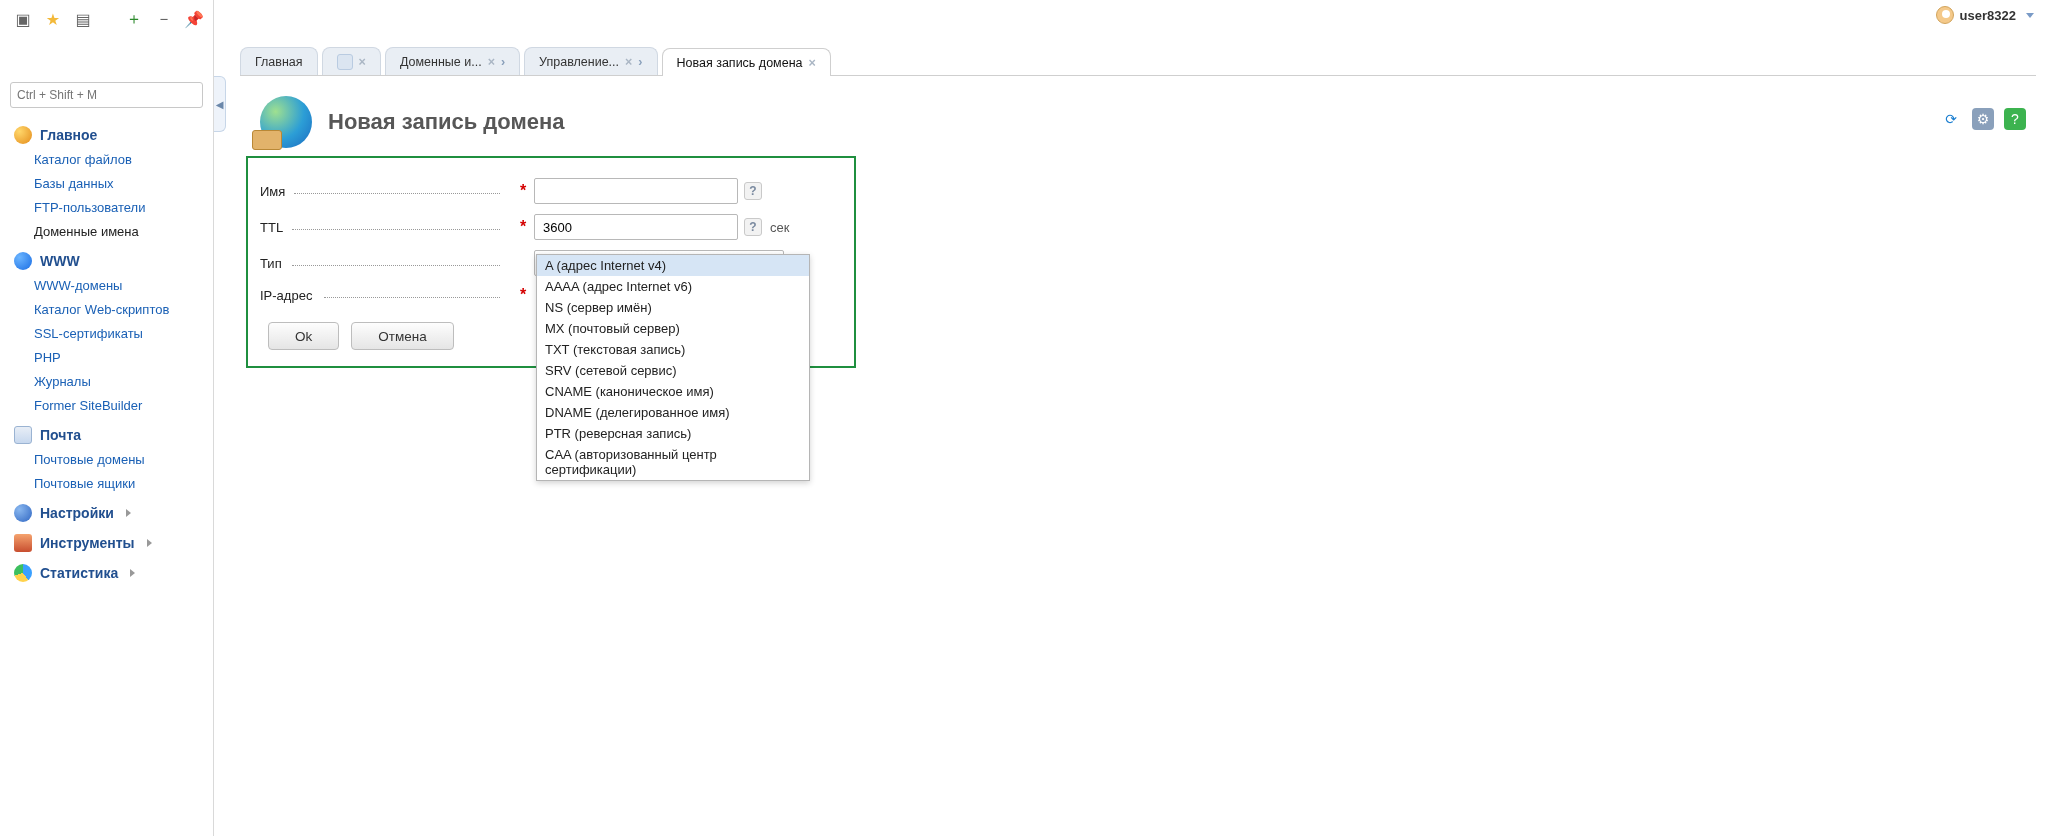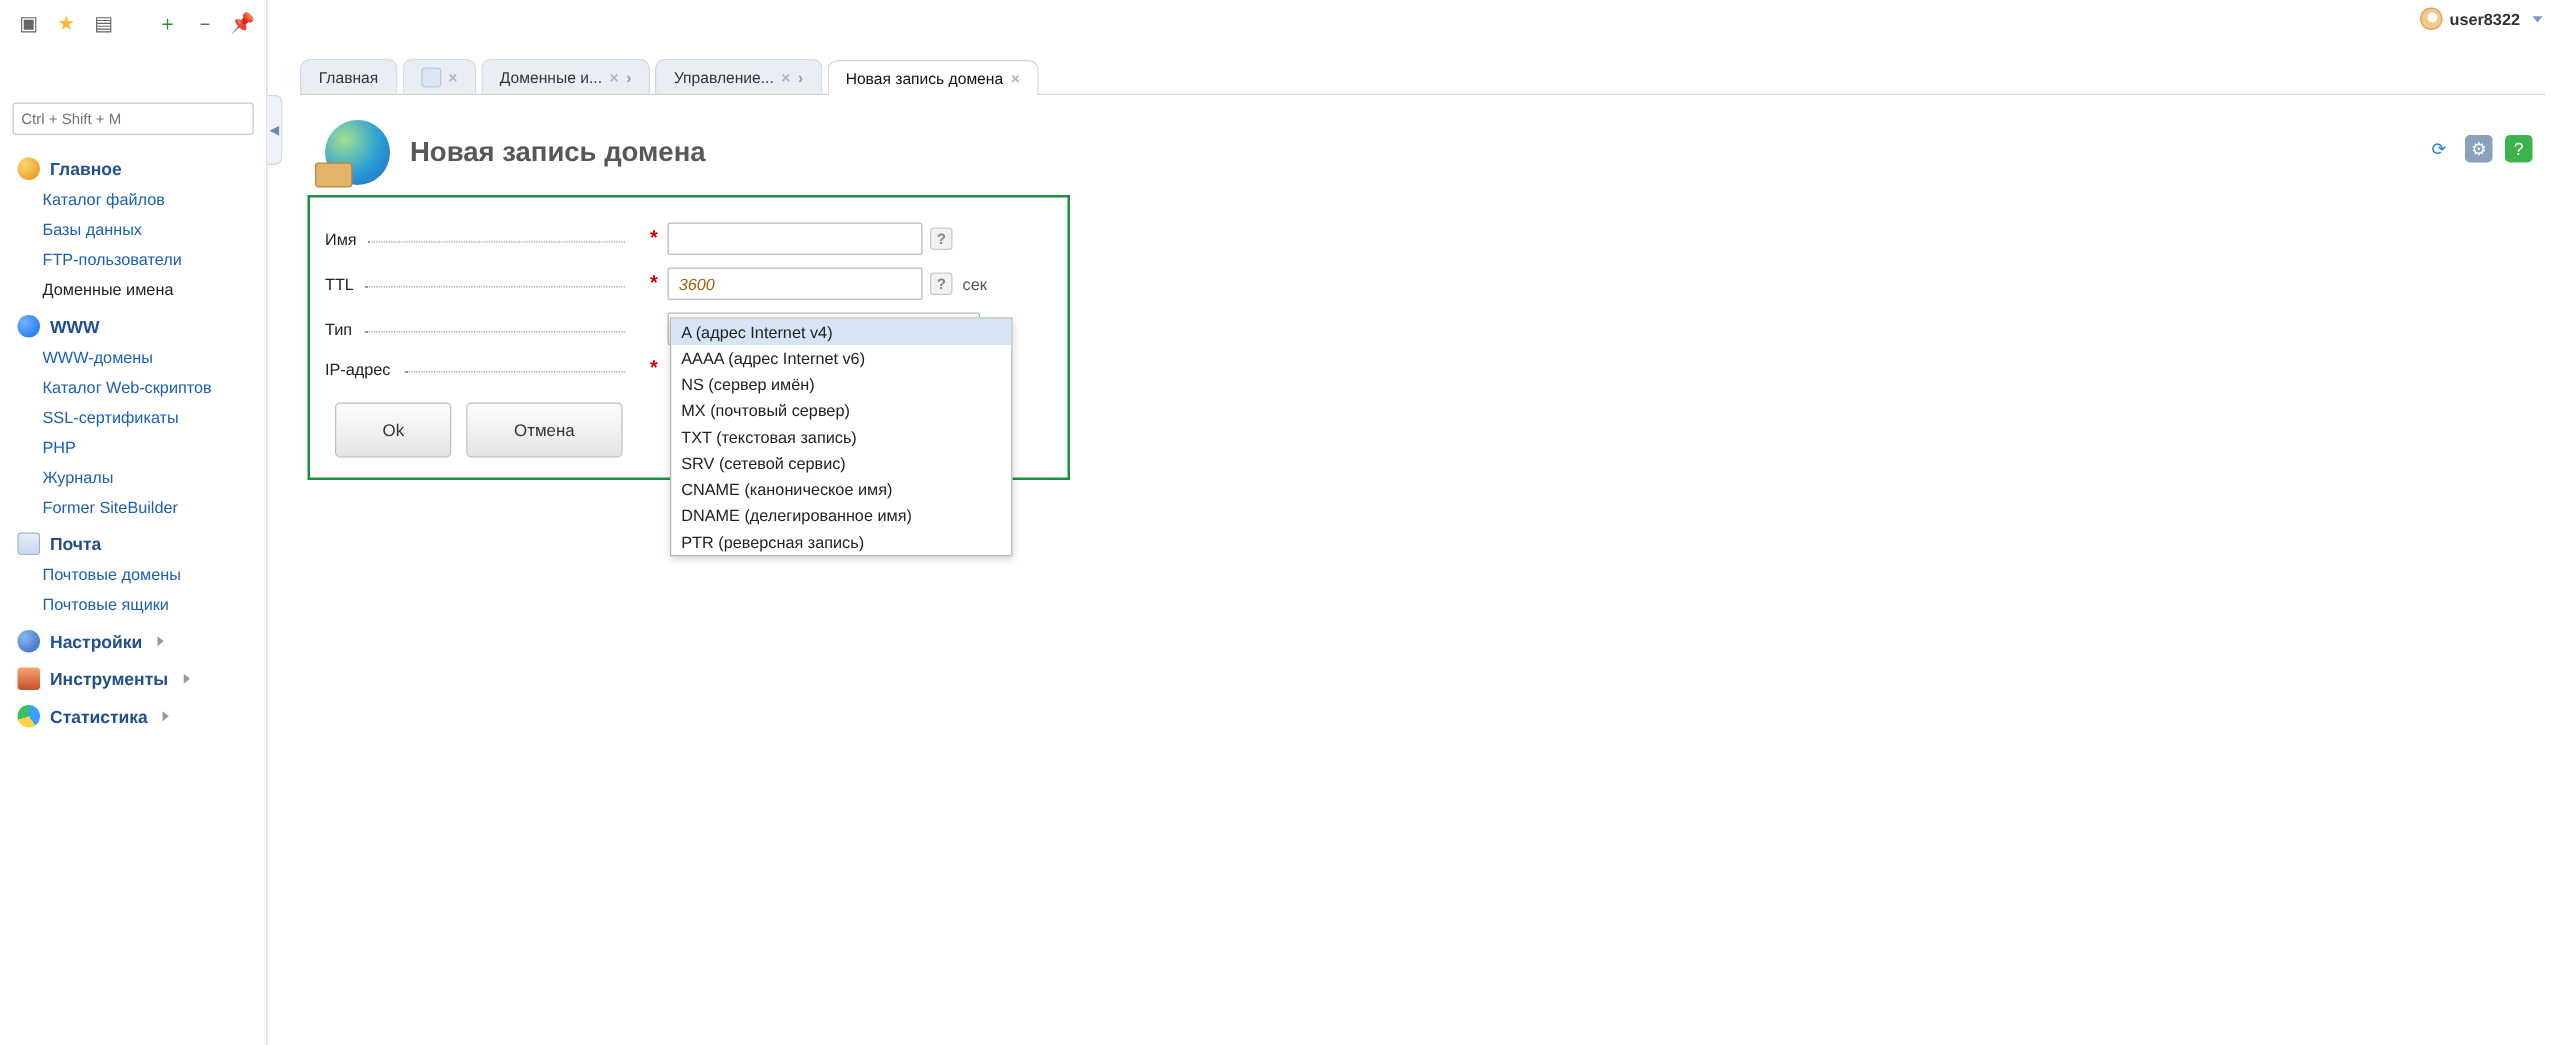--- a/index.html
+++ b/index.html
@@ -60,28 +60,28 @@
 .head-actions { position:absolute; right:22px; top:108px; display:flex; gap:10px;}
 .ha { width:22px; height:22px; border-radius:4px; display:flex; align-items:center; justify-content:center; font-size:14px;}
 .ha.refresh{ color:#1a7ed0;} .ha.gear{ background:#8aa0bb; color:#fff;} .ha.help{ background:#3cb34f; color:#fff;}
 
 
 .panel { position:absolute; left:246px; top:156px; width:610px; border:2px solid #1f8f3f; padding:10px 12px 16px 12px;}
 .frow { display:flex; align-items:center; margin:10px 0; }
 .flabel { width:260px; position:relative; color:#222; font-size:13px; }
 .flabel::after { content:""; position:absolute; left: calc(var(--lab-len,40px)); right:20px; top:60%; border-bottom:1px dotted #999; }
 .req { color:#d40000; font-weight:bold; font-size:16px; padding-right:10px; width:14px;}
-.fin { width:204px; height:26px; border:1px solid #b8b8b8; border-radius:2px; padding:2px 8px; font-size:13px; color:#a16207;font-style:italic;}
+.fin { width:204px; height:26px; border:1px solid #b8b8b8; border-radius:2px; padding:2px 8px; font-size:13px; color:#000000;}
 .select { width:250px; height:26px; border:1px solid #b8b8b8; border-radius:2px; padding:2px 8px; font-size:13px; color:#222; display:flex; align-items:center; justify-content:space-between; background:linear-gradient(#fff,#f1f1f1);}
 .select .arr { width:16px; height:16px; background:#e8eef6; border:1px solid #b8c6d8; border-radius:8px; display:flex; align-items:center; justify-content:center;}
 .select .arr::after{content:""; width:0;height:0;border-left:4px solid transparent;border-right:4px solid transparent;border-top:5px solid #5478a6;}
 .hint { width:18px; height:18px; margin-left:6px; border:1px solid #c9c9c9; background:#f2f2f2; border-radius:3px; display:flex; align-items:center; justify-content:center; color:#7a8aa0; font-size:12px; font-weight:bold;}
 .unit { margin-left:8px; color:#555;}
 .btnrow { display:flex; gap:12px; margin-top:18px; margin-left:8px;}
-.btn { height:44px; padding:0 37px; border:1px solid #bdbdbd; border-radius:4px; background:linear-gradient(#fdfdfd,#e5e5e5); font-size:13.5px; color:#333; cursor:pointer;}
+.btn { height:28px; padding:0 26px; border:1px solid #bdbdbd; border-radius:4px; background:linear-gradient(#fdfdfd,#e5e5e5); font-size:13.5px; color:#333; cursor:pointer;}
 
 
 .dropdown { position:absolute; left:536px; top:254px; width:274px; border:1px solid #b5b5b5; background:#fff; box-shadow:0 2px 6px rgba(0,0,0,.18); z-index:5;}
 .dropdown .opt { padding:3px 8px; font-size:13px; color:#222;}
 .dropdown .opt.sel { background:#d6e5f5;}
 </style>
 </head>
 <body>
 
 <div class="user-strip">
@@ -221,13 +221,14 @@
 <div class="dropdown" id="dropdown">
     <div class="opt sel">A (адрес Internet v4)</div>
     <div class="opt">AAAA (адрес Internet v6)</div>
     <div class="opt">NS (сервер имён)</div>
     <div class="opt">MX (почтовый сервер)</div>
     <div class="opt">TXT (текстовая запись)</div>
     <div class="opt">SRV (сетевой сервис)</div>
     <div class="opt">CNAME (каноническое имя)</div>
     <div class="opt">DNAME (делегированное имя)</div>
     <div class="opt">PTR (реверсная запись)</div>
+    <div class="opt">CAA (авторизованный центр сертификации)</div>
   </div>
 
 </body></html>

